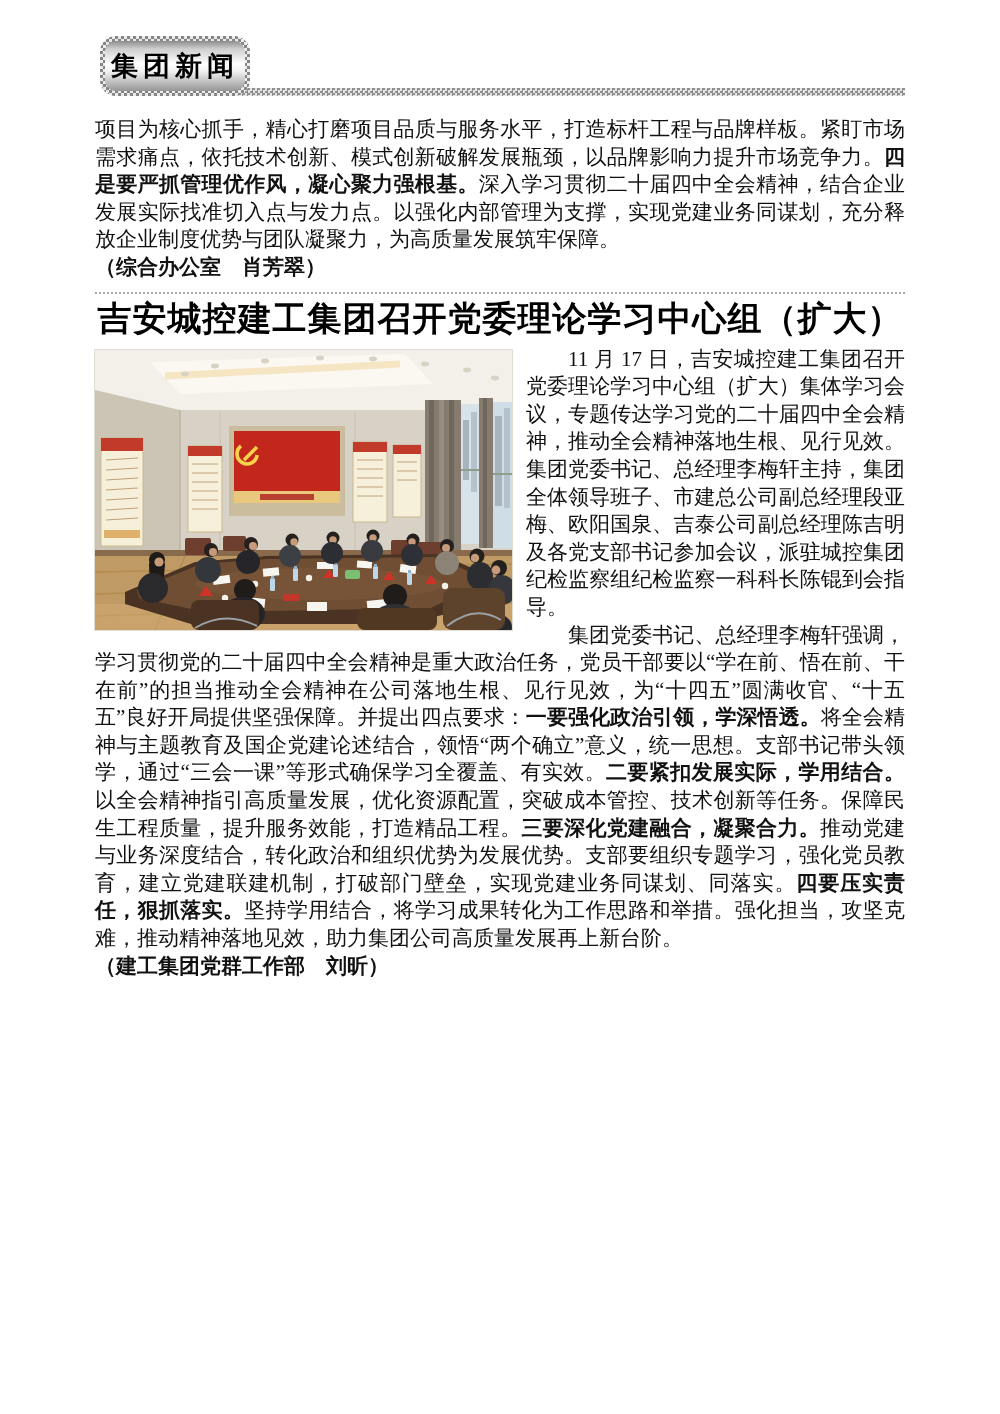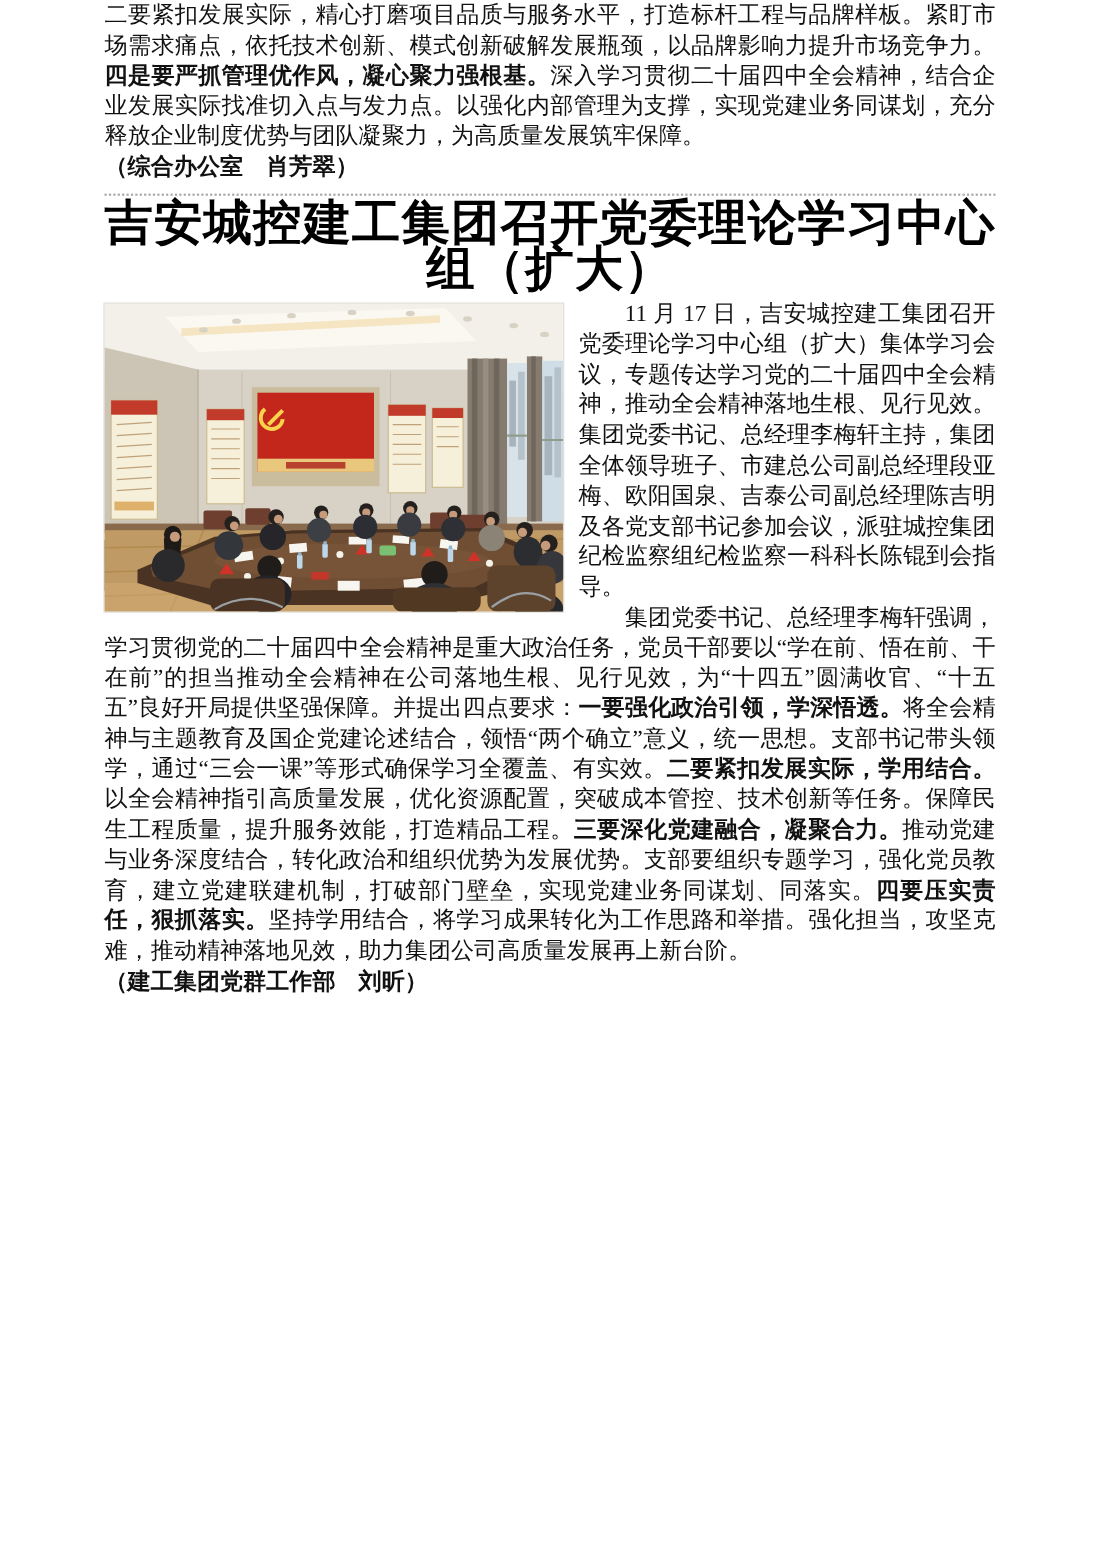--- a/index.html
+++ b/index.html
@@ -34,38 +34,44 @@
   .body-text p.para.indent{text-indent:2em;}
   .body-text b{font-weight:700;}
   .byline{
     font-size:21px;line-height:27.6px;font-weight:700;text-align:left;
     padding-right:8px;margin:0;
   }
 
   
   .divider{border:0;border-top:2px dotted #a9a9a9;margin:10px 0 4px;}
   .article-title{
-    text-align:center;font-size:44px;line-height:42px;font-weight:700;
+    text-align:center;font-size:34px;line-height:42px;font-weight:700;
     letter-spacing:1px;margin:2px 0 6px;color:#000;
   }
   .photo{
     float:left;width:417px;height:280px;margin:4px 14px 6px 0;
     background:#efece6;box-shadow:0 0 0 1px #e2ded6;
   }
   .photo svg{display:block;}
 </style>
 </head>
 <body>
 
 <div class="page">
   <div class="content">
 
+    <div class="header">
+      <div class="header-rule"></div>
+      <div class="badge">
+        <div class="badge-inner">集团新闻</div>
+      </div>
+    </div>
 
     <div class="body-text">
-        <p class="para"><span>二要紧扣发展实际，精心打磨项目品质与服务水平，打造标杆工程与品牌样板。紧盯市场需求痛点，依托技术创新、模式创新破解发展瓶颈，以品牌影响力提升市场竞争力。</span><b>四是要严抓管理优作风，凝心聚力强根基。</b><span>深入学习贯彻二十届四中全会精神，结合企业发展实际找准切入点与发力点。以强化内部管理为支撑，实现党建业务同谋划，充分释放企业制度优势与团队凝聚力，为高质量发展筑牢保障。</span></p>
+        <p class="para"><span>项目为核心抓手，精心打磨项目品质与服务水平，打造标杆工程与品牌样板。紧盯市场需求痛点，依托技术创新、模式创新破解发展瓶颈，以品牌影响力提升市场竞争力。</span><b>四是要严抓管理优作风，凝心聚力强根基。</b><span>深入学习贯彻二十届四中全会精神，结合企业发展实际找准切入点与发力点。以强化内部管理为支撑，实现党建业务同谋划，充分释放企业制度优势与团队凝聚力，为高质量发展筑牢保障。</span></p>
       </div>
     <p class="byline">（综合办公室　肖芳翠）</p>
 
     <hr class="divider">
 
     <h1 class="article-title">
       <span style="display:block">吉安城控建工集团召开党委理论学习中心组（扩大）</span>
     </h1>
 
     <div class="article2-flow">

